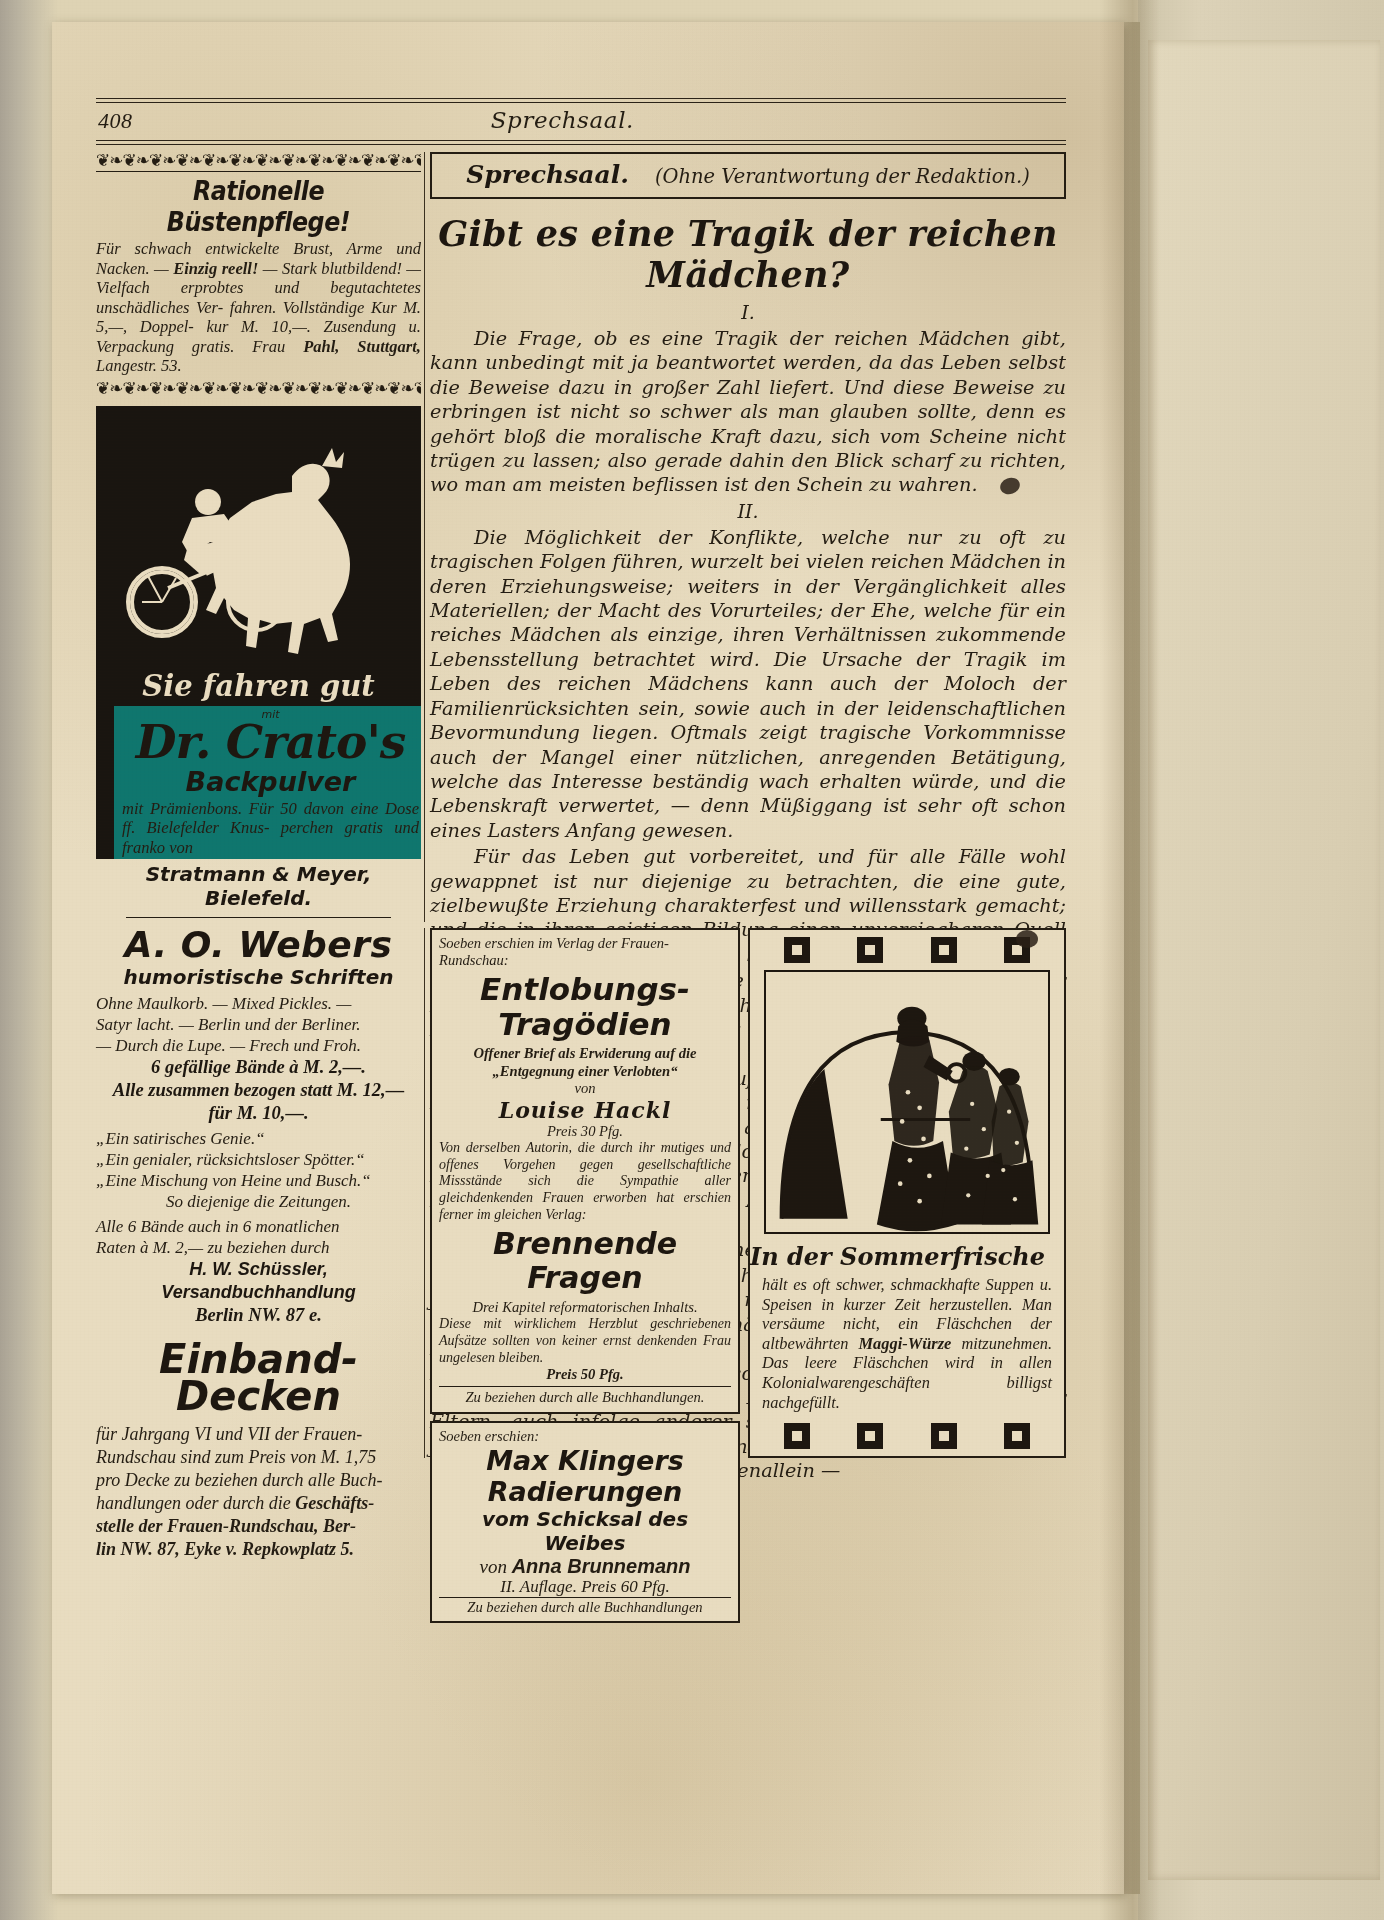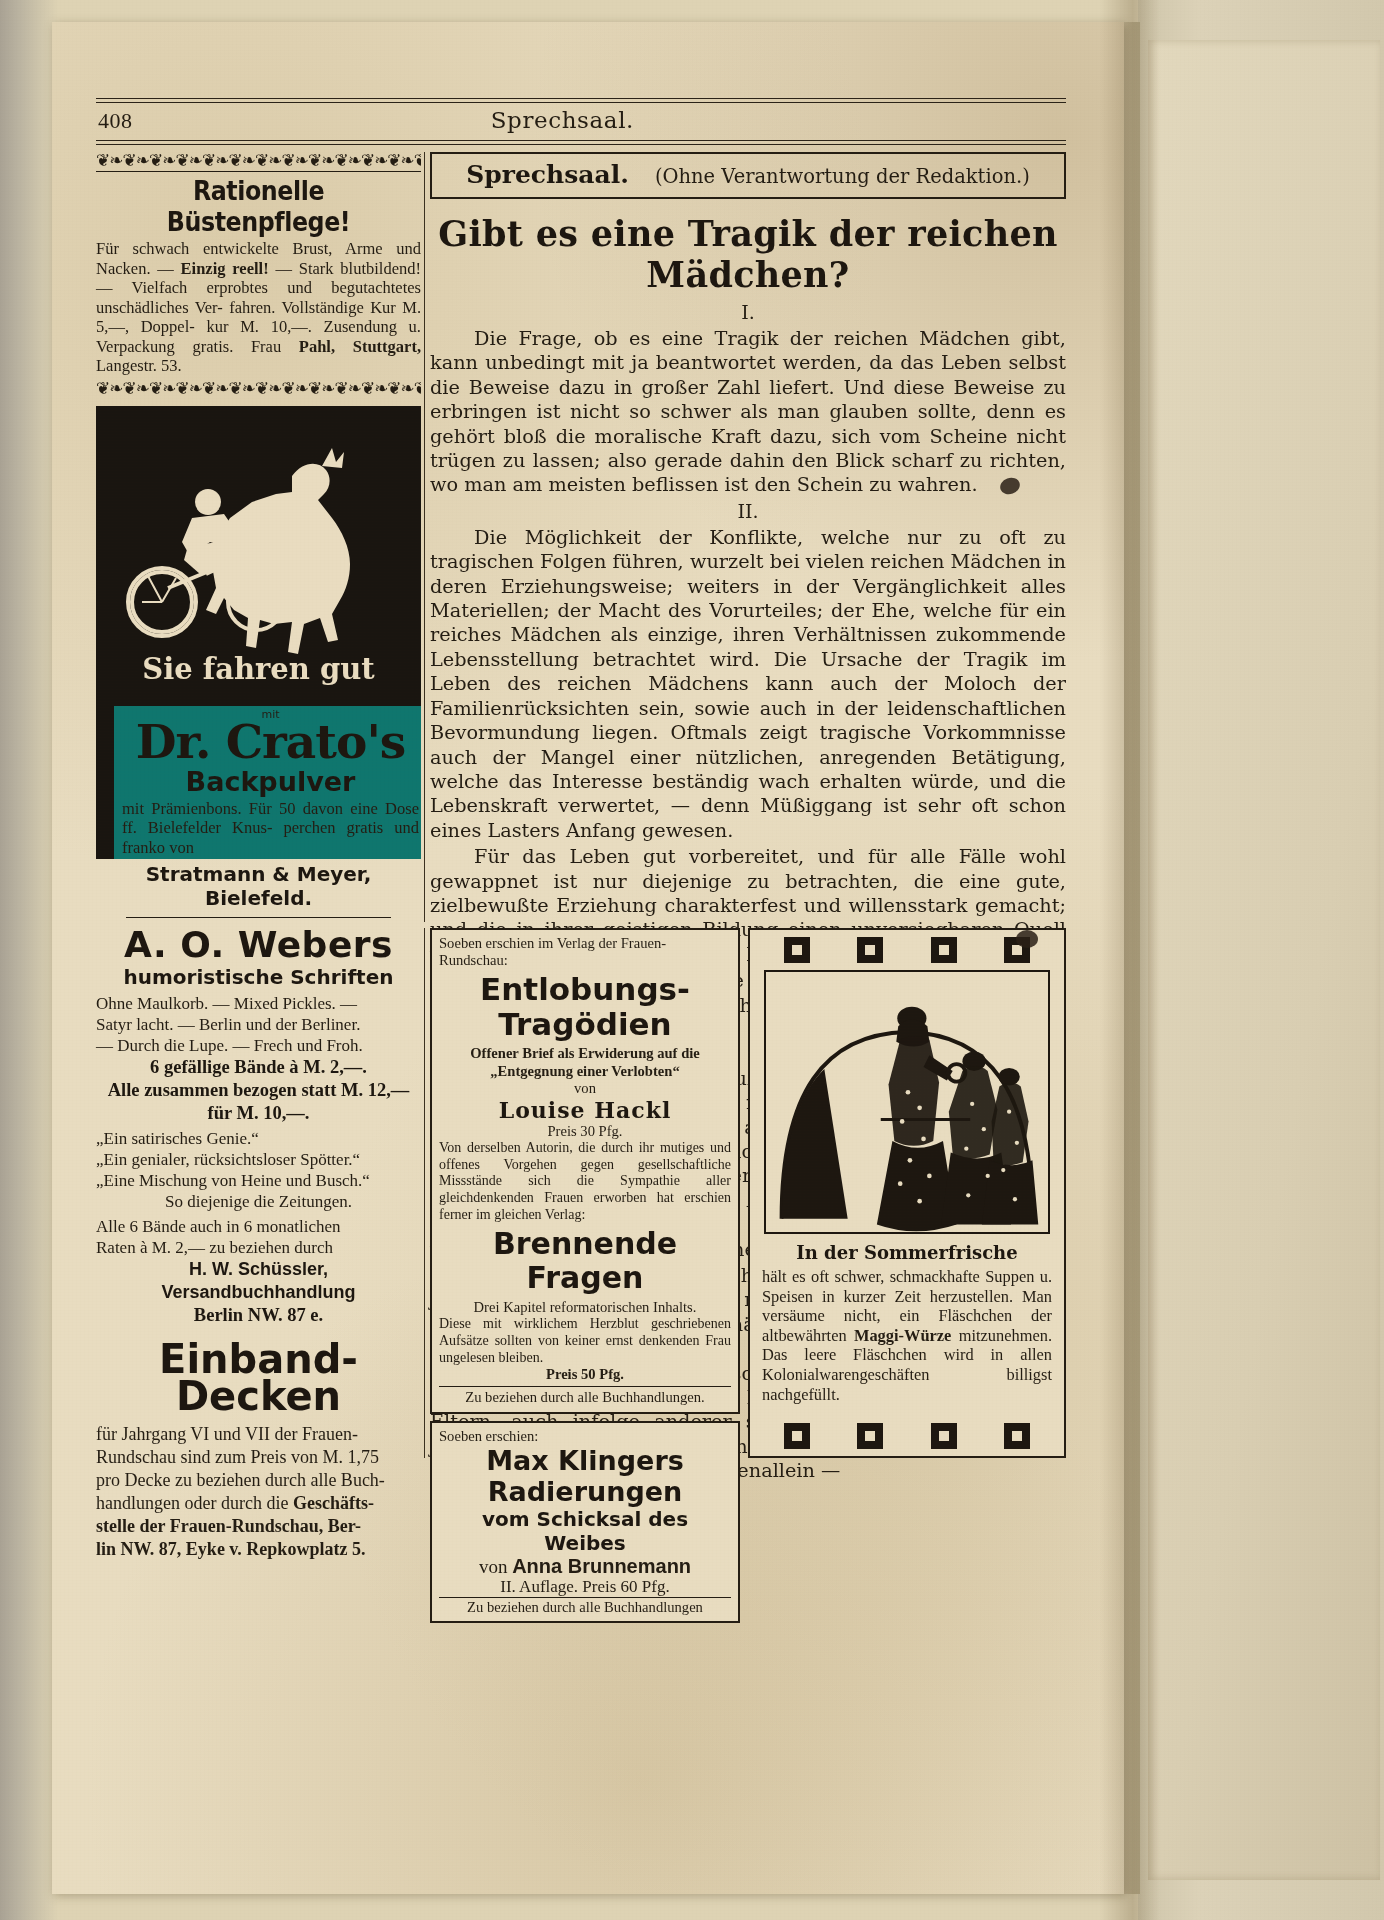--- a/index.html
+++ b/index.html
@@ -3,21 +3,21 @@
 <meta charset="utf-8">
 <style>
   html,body{margin:0;padding:0;}
   body{
     width:1384px;height:1920px;overflow:hidden;position:relative;
     background:#ded3b4;
     font-family:"Liberation Serif", serif;
   }
 
   
-  #scan{position:absolute;inset:0;}
+  #scan{position:absolute;inset:0;font-style:italic;}
   #gutter-left{position:absolute;left:0;top:0;width:58px;height:1920px;
       background:linear-gradient(90deg,#a9a294 0%,#b9b2a0 30%,#cfc6ac 70%,#ded3b4 100%);}
   #page{position:absolute;left:52px;top:22px;width:1072px;height:1872px;
       background:#e8dcc0;
       box-shadow:2px 2px 9px rgba(90,75,45,.35);
       background-image:
         radial-gradient(circle at 18% 12%, rgba(188,166,118,.30) 0%, rgba(188,166,118,0) 34%),
         radial-gradient(circle at 82% 72%, rgba(182,160,112,.26) 0%, rgba(182,160,112,0) 38%),
         radial-gradient(circle at 55% 94%, rgba(176,152,104,.30) 0%, rgba(176,152,104,0) 30%),
         radial-gradient(circle at 94% 6%, rgba(165,140,96,.35) 0%, rgba(165,140,96,0) 26%);
@@ -64,21 +64,21 @@
   .hr-thin{border-top:1.3px solid #241d13;margin:3px 0 0 0;}
 
   .h-busten{font-family:"DejaVu Sans",sans-serif;font-weight:bold;font-size:27px;
       text-align:center;letter-spacing:-.5px;transform:scaleX(.88);transform-origin:center;
       margin:3px 0 2px;color:#1d1710;}
   .body-sm{font-size:16.5px;line-height:19.5px;text-align:justify;color:#241d13;}
 
   
   #crato{margin-top:10px;border:0;}
   #crato-img{background:#191510;height:300px;position:relative;overflow:hidden;}
-  #crato-cap{position:absolute;bottom:20px;left:0;right:0;text-align:center;
+  #crato-cap{position:absolute;bottom:3px;left:0;right:0;text-align:center;
       color:#e9dcc0;font-family:"DejaVu Serif",serif;font-weight:bold;font-size:29px;}
   #crato-low{background:#0f766e;border-left:18px solid #191510;padding:2px 0 2px 6px;}
   .mit{font-family:"DejaVu Sans",sans-serif;font-size:11px;text-align:center;margin-bottom:-4px;}
   .cratoname{font-family:"DejaVu Serif",serif;font-weight:bold;font-size:47px;
       text-align:center;letter-spacing:-1px;line-height:50px;color:#1d1710;}
   .backpulver{font-family:"DejaVu Sans",sans-serif;font-weight:bold;font-size:27px;
       text-align:center;line-height:30px;color:#1d1710;}
   .stratmann{font-family:"DejaVu Sans",sans-serif;font-weight:bold;font-size:20px;
       text-align:center;margin-top:3px;color:#1d1710;}
 
@@ -129,22 +129,22 @@
   .h-anna{font-family:"Liberation Serif",serif;font-size:19px;text-align:center;color:#241d13;}
 
   
   #maggi{border:2.6px solid #241d13;height:100%;box-sizing:border-box;
       display:flex;flex-direction:column;background:#e8dcc0;}
   .sqrow{display:flex;justify-content:space-around;padding:7px 10px;}
   .sq{width:26px;height:26px;background:#1d1710;}
   .sq i{display:block;width:10px;height:10px;background:#e8dcc0;margin:8px auto;}
   #maggi-pic{flex:0 0 260px;border:2px solid #1d1710;margin:0 14px;position:relative;
       overflow:hidden;background:#e8dcc0;}
-  #maggi-head{font-family:"DejaVu Serif",serif;font-weight:bold;font-size:18px;
-      text-align:center;margin:8px 0 4px;color:#1d1710;}
+  #maggi-head{font-family:"DejaVu Serif",serif;font-weight:bold;font-size:24px;
+      margin:8px 0 4px;color:#1d1710;}
   #maggi-body{font-size:16.4px;line-height:19.6px;text-align:justify;padding:0 12px;color:#241d13;}
 
   .inkspot{position:absolute;border-radius:50%;background:#2a2016;opacity:.85;}
 </style>
 </head>
 <body>
 
 <div id="scan">
   <div id="gutter-left"></div>
   <div id="right-margin"></div>

